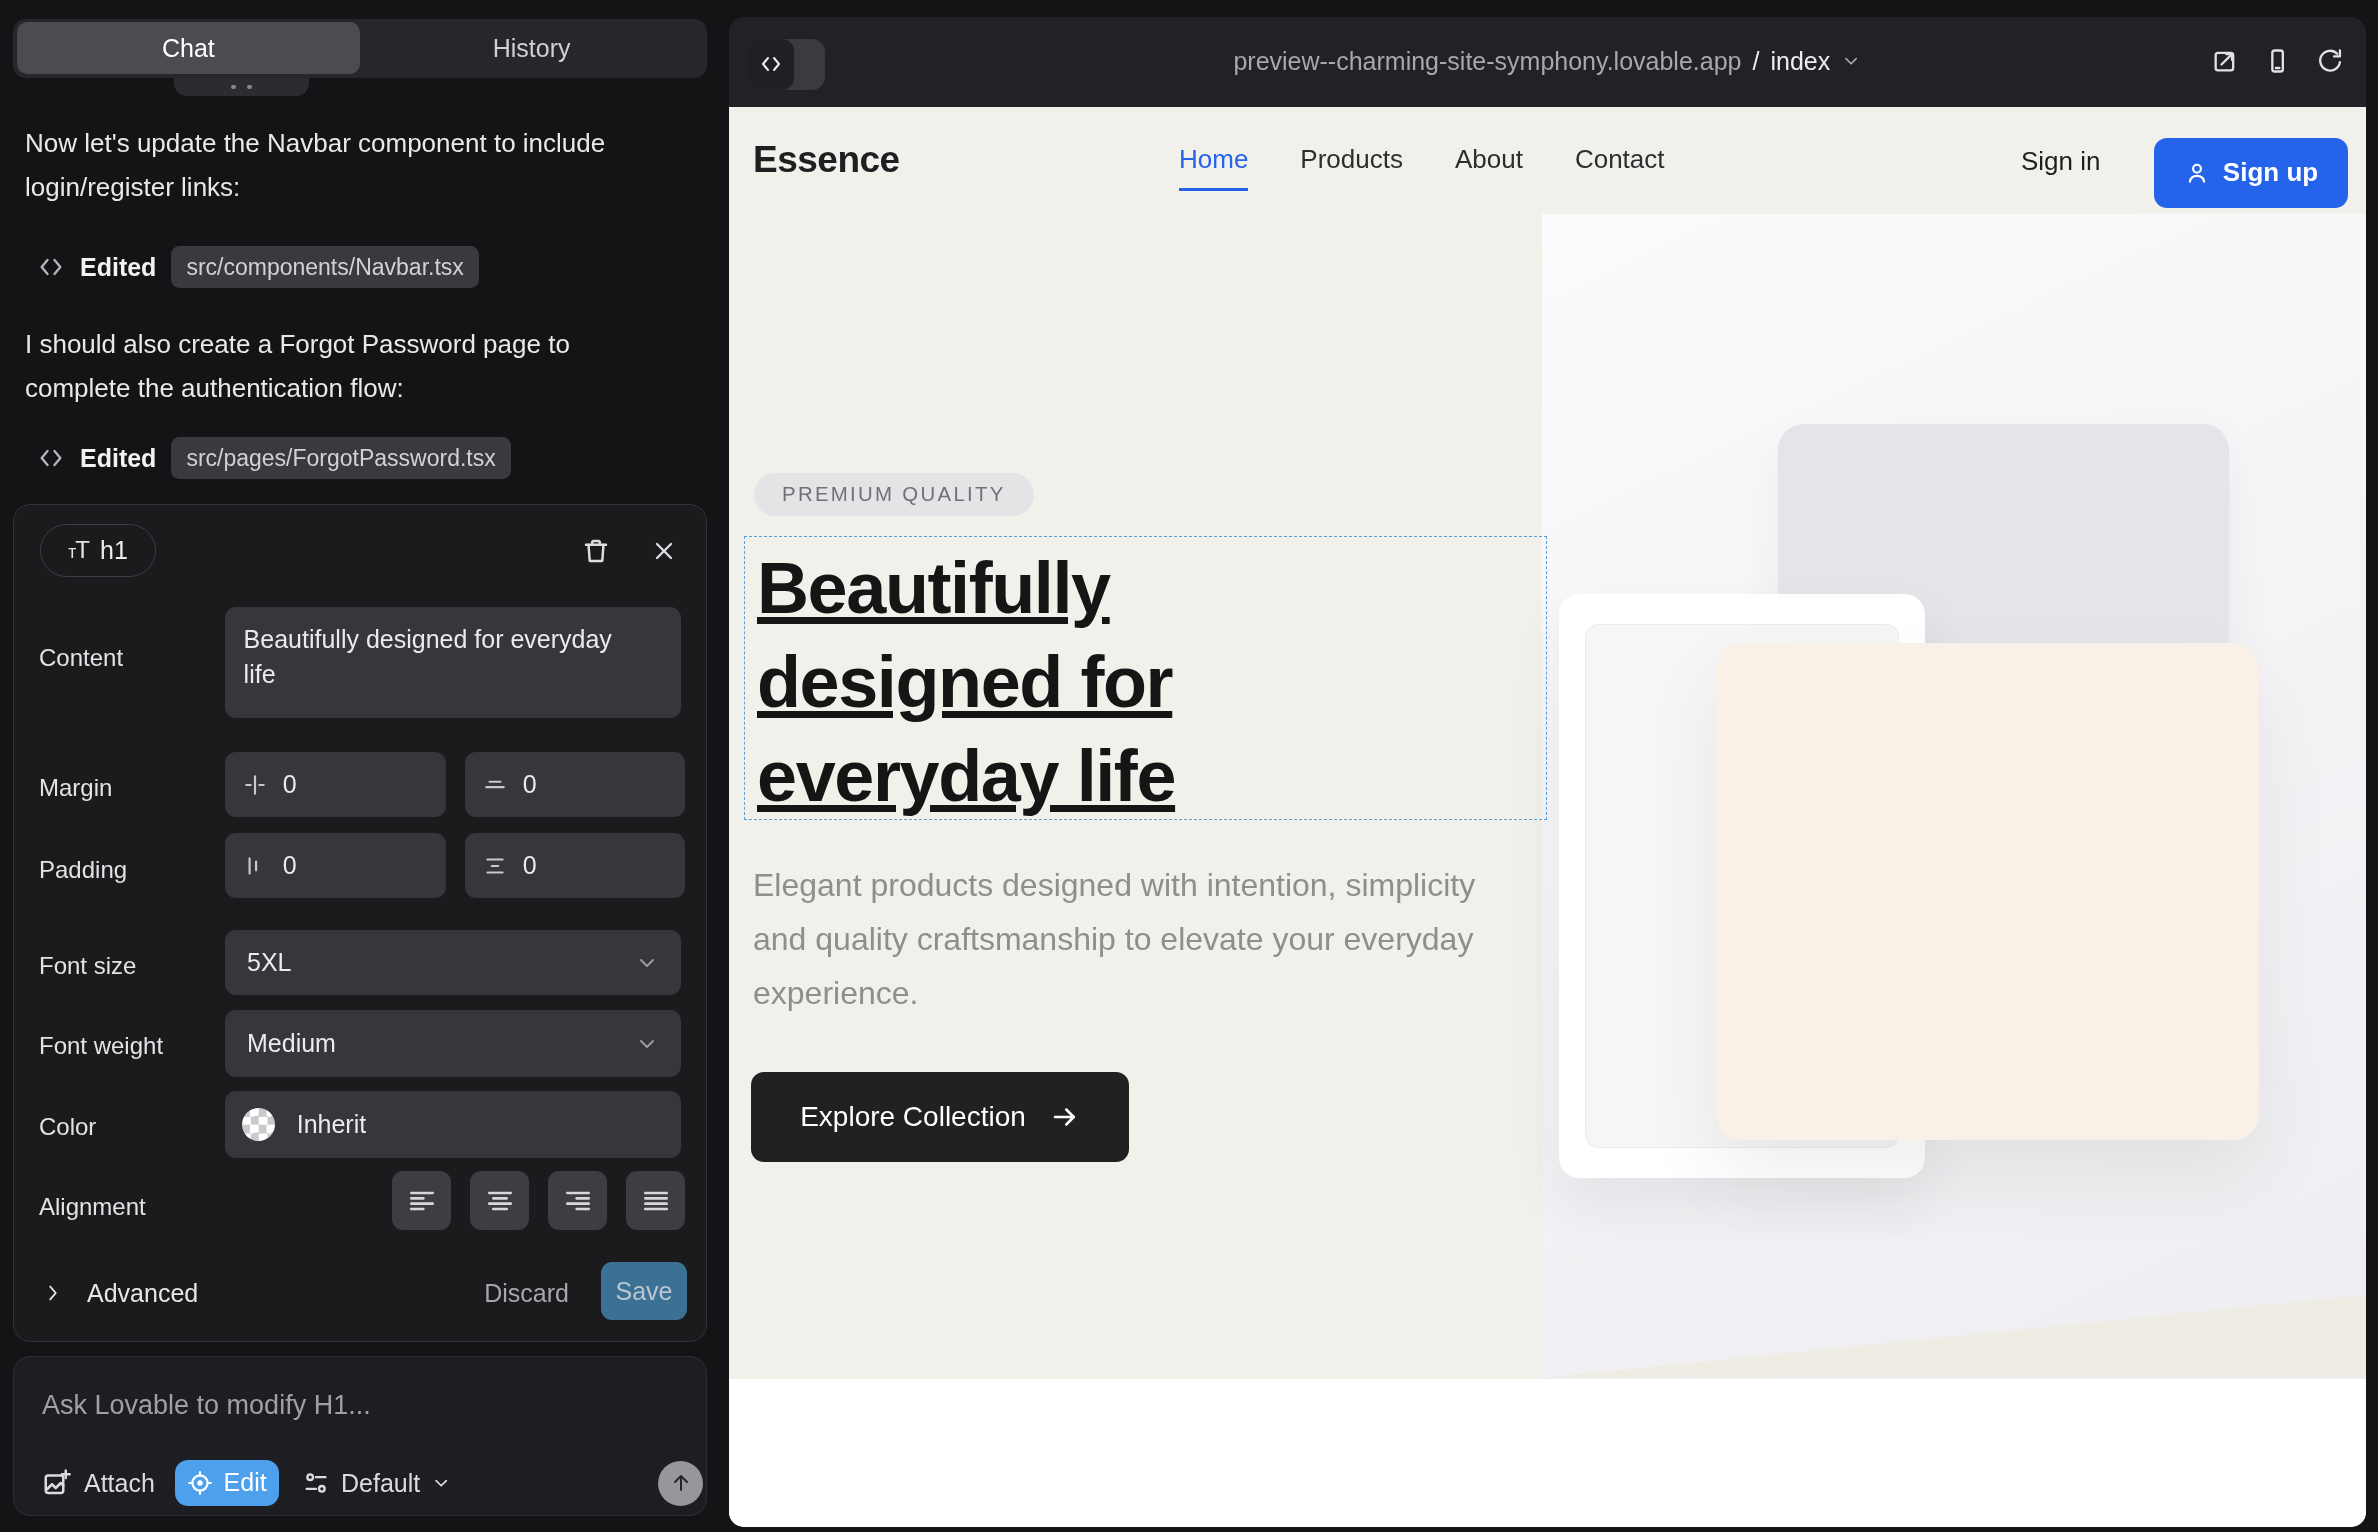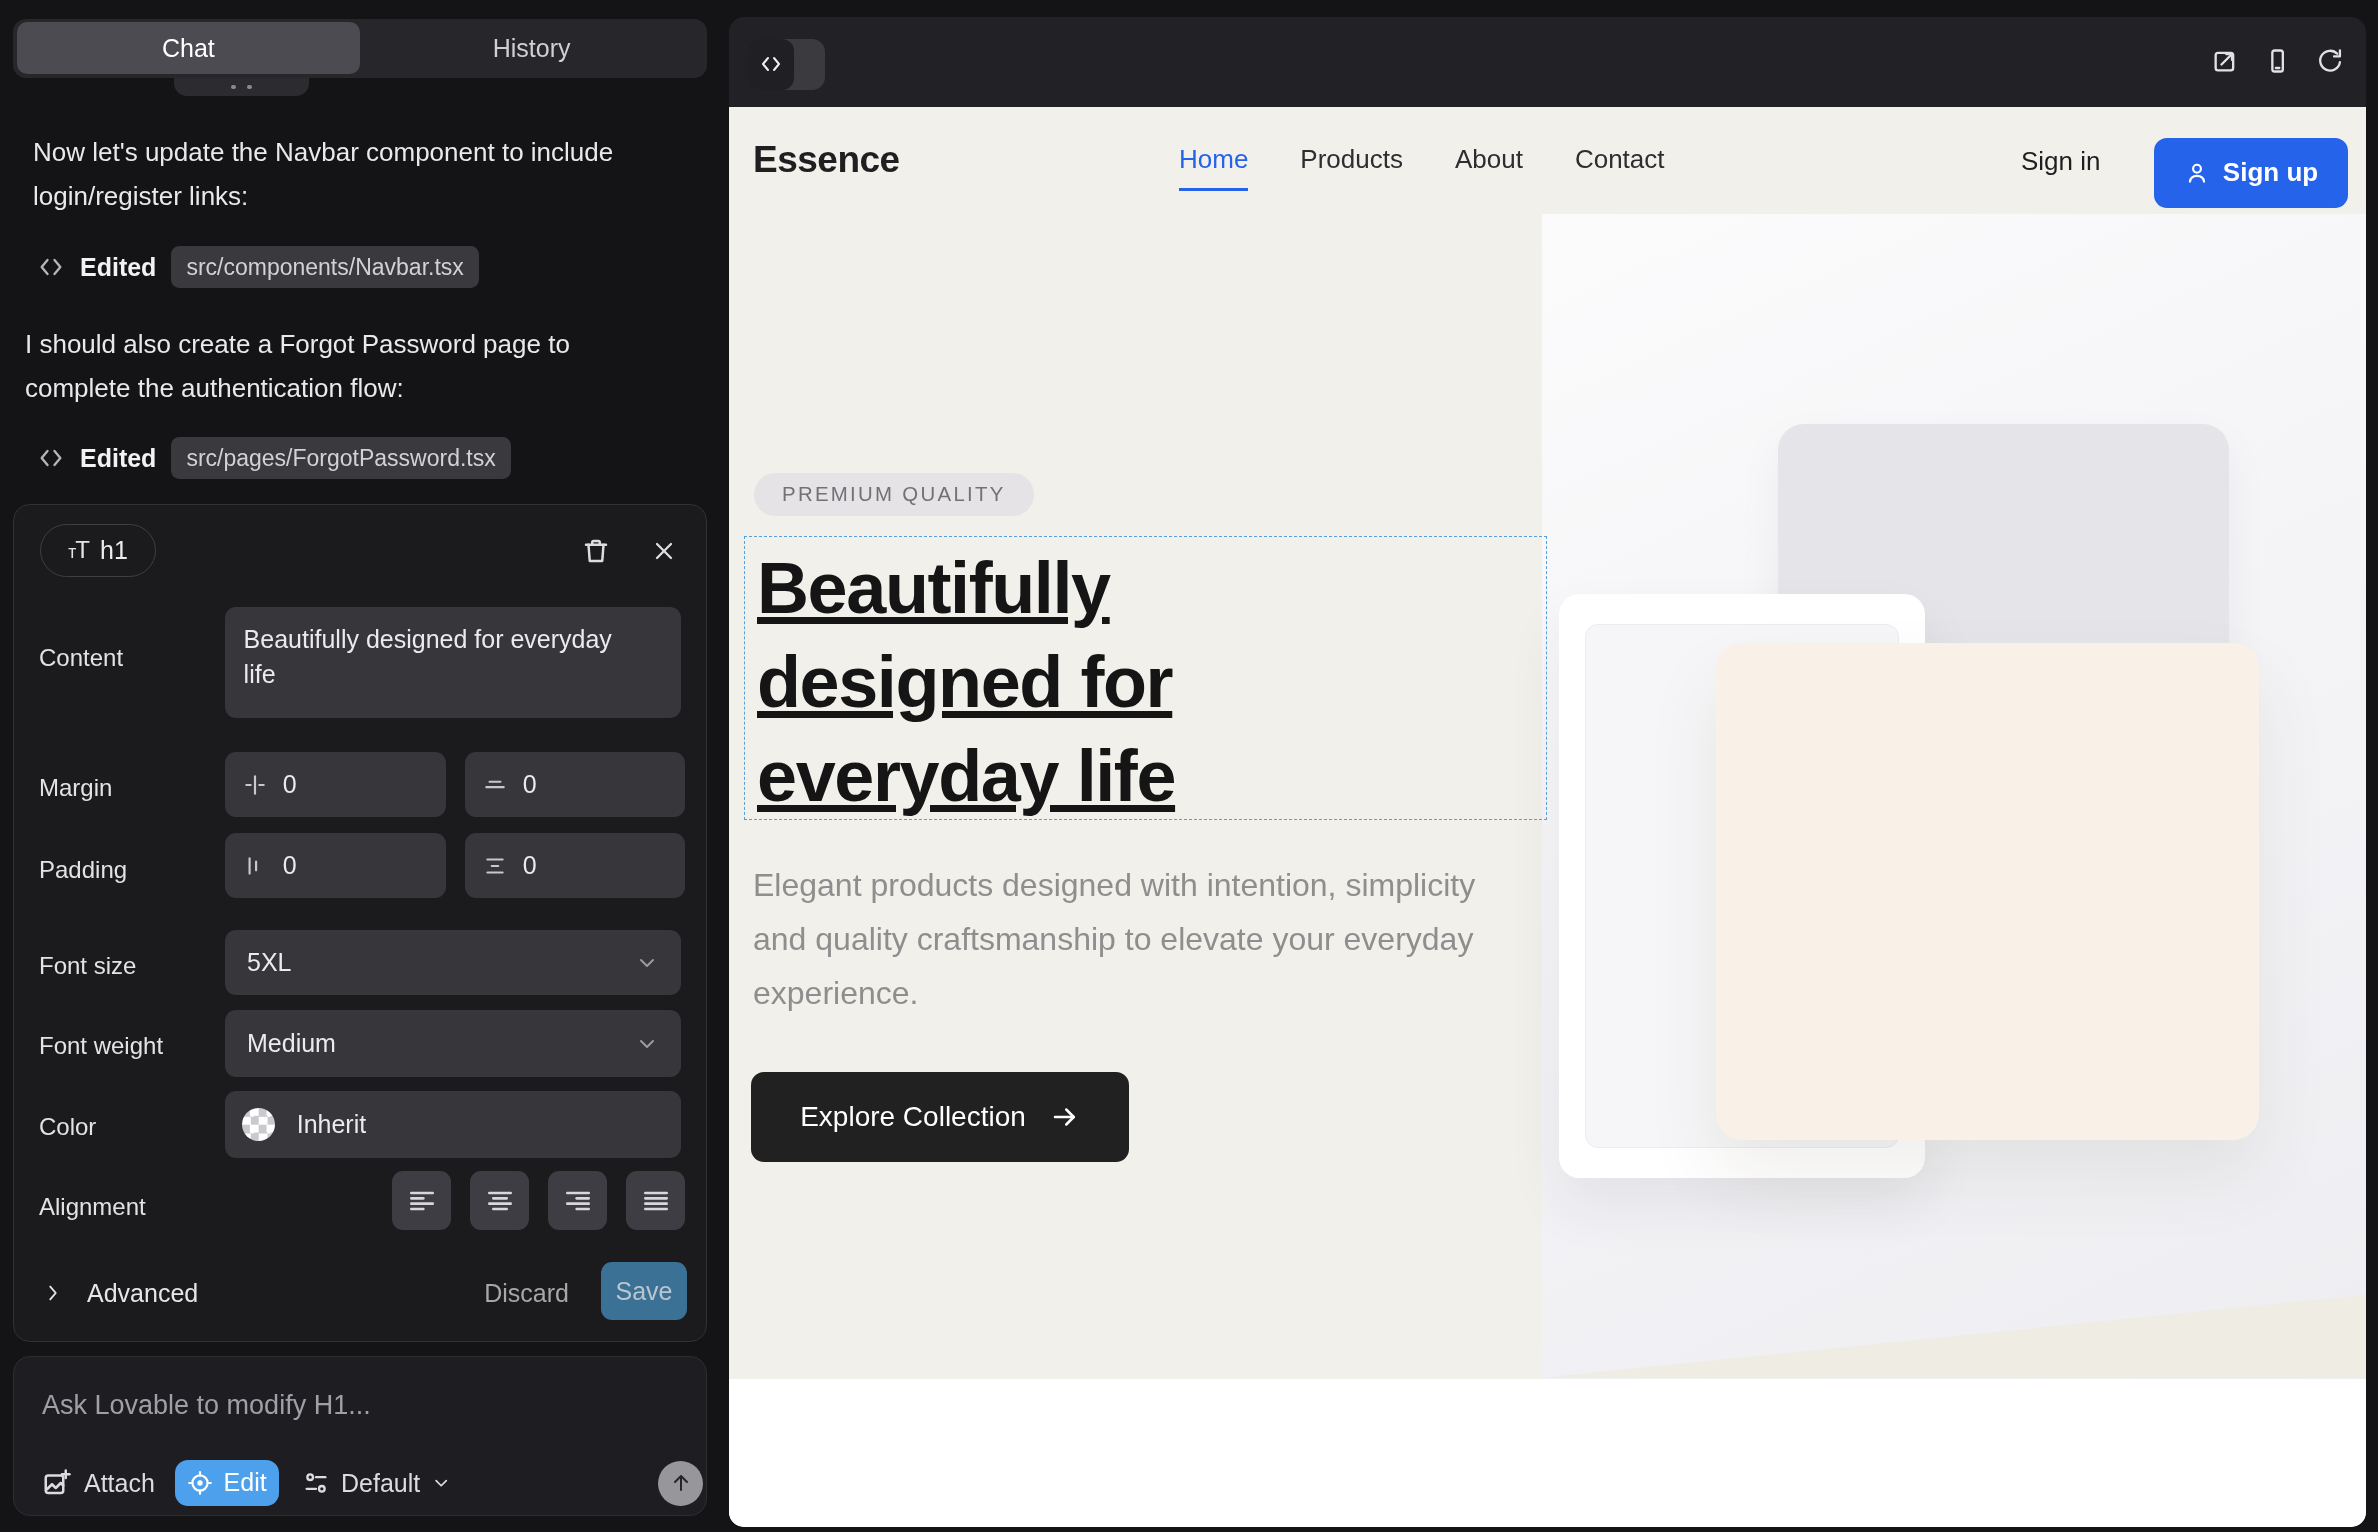--- a/index.html
+++ b/index.html
@@ -10,21 +10,21 @@
 
   
   .left-panel { position:absolute; left:0; top:0; width:724px; height:1532px; }
   .tabbar { position:absolute; left:13px; top:18.6px; width:694px; height:59px; background:#27272b; border-radius:13px; display:flex; padding:3.7px; }
   .tab { flex:1; display:flex; align-items:center; justify-content:center; font-size:25px; color:#cfcfd4; border-radius:10.2px; cursor:pointer; }
   .tab.active { background:#4b4b51; color:#ffffff; }
   .scroll-chip { position:absolute; left:174px; top:78px; width:135px; height:17.6px; background:#2c2c30; border-radius:0 0 13px 13px; display:flex; align-items:center; justify-content:center; gap:11px; }
   .scroll-chip i { width:4.6px; height:4.6px; border-radius:50%; background:#8a8a8f; }
 
   .chat-msg { position:absolute; left:25px; width:594px; font-size:26px; line-height:44px; color:#e9e9eb; }
-  .msg-1 { top:130px;margin-left:8px; }
+  .msg-1 { top:121px; }
   .msg-2 { top:322px; }
   .edited-row { position:absolute; left:37px; height:48px; display:flex; align-items:center; gap:15px; }
   .row-1 { top:243px; }
   .row-2 { top:434px; }
   .edited-row .code-ic { color:#b4b4b9; }
   .edited-label { font-size:25px; font-weight:bold; color:#f2f2f4; }
   .file-chip { background:#39393e; border-radius:8.3px; padding:7.4px 15px; font-size:23px; color:#d2d2d6; }
 
   
   .editor { position:absolute; left:13px; top:504px; width:694px; height:838px; background:#1b1b1e; border:1.4px solid #313136; border-radius:16.7px; }
@@ -328,20 +328,30 @@
 
 <section class="browser">
   <div class="chrome">
     <div class="code-toggle">
       <div class="seg">
         <svg class="ico" width="24" height="24" viewBox="0 0 24 24">
             <polyline points="9 6 4 12 9 18"></polyline>
             <polyline points="15 6 20 12 15 18"></polyline>
           </svg>
       </div>
+    </div>
+    <div class="url-bar">
+      <span class="url-host">preview--charming-site-symphony.lovable.app</span>
+      <span class="url-page">/</span>
+      <span class="url-page">index</span>
+      <span class="url-chev">
+          <svg class="ico" width="20.4" height="20.4" viewBox="0 0 24 24">
+            <polyline points="6 9 12 15 18 9"></polyline>
+          </svg>
+        </span>
     </div>
     <div class="chrome-btn" style="left:1476px">
       <svg class="ico" width="28" height="28" viewBox="0 0 24 24">
           <rect x="4" y="5" width="15" height="15" rx="2"></rect>
           <line x1="9" y1="15" x2="18" y2="6"></line>
           <polyline points="13 6 18 6 18 11"></polyline>
         </svg>
     </div>
     <div class="chrome-btn" style="left:1528px">
       <svg class="ico" width="28" height="28" viewBox="0 0 24 24">

